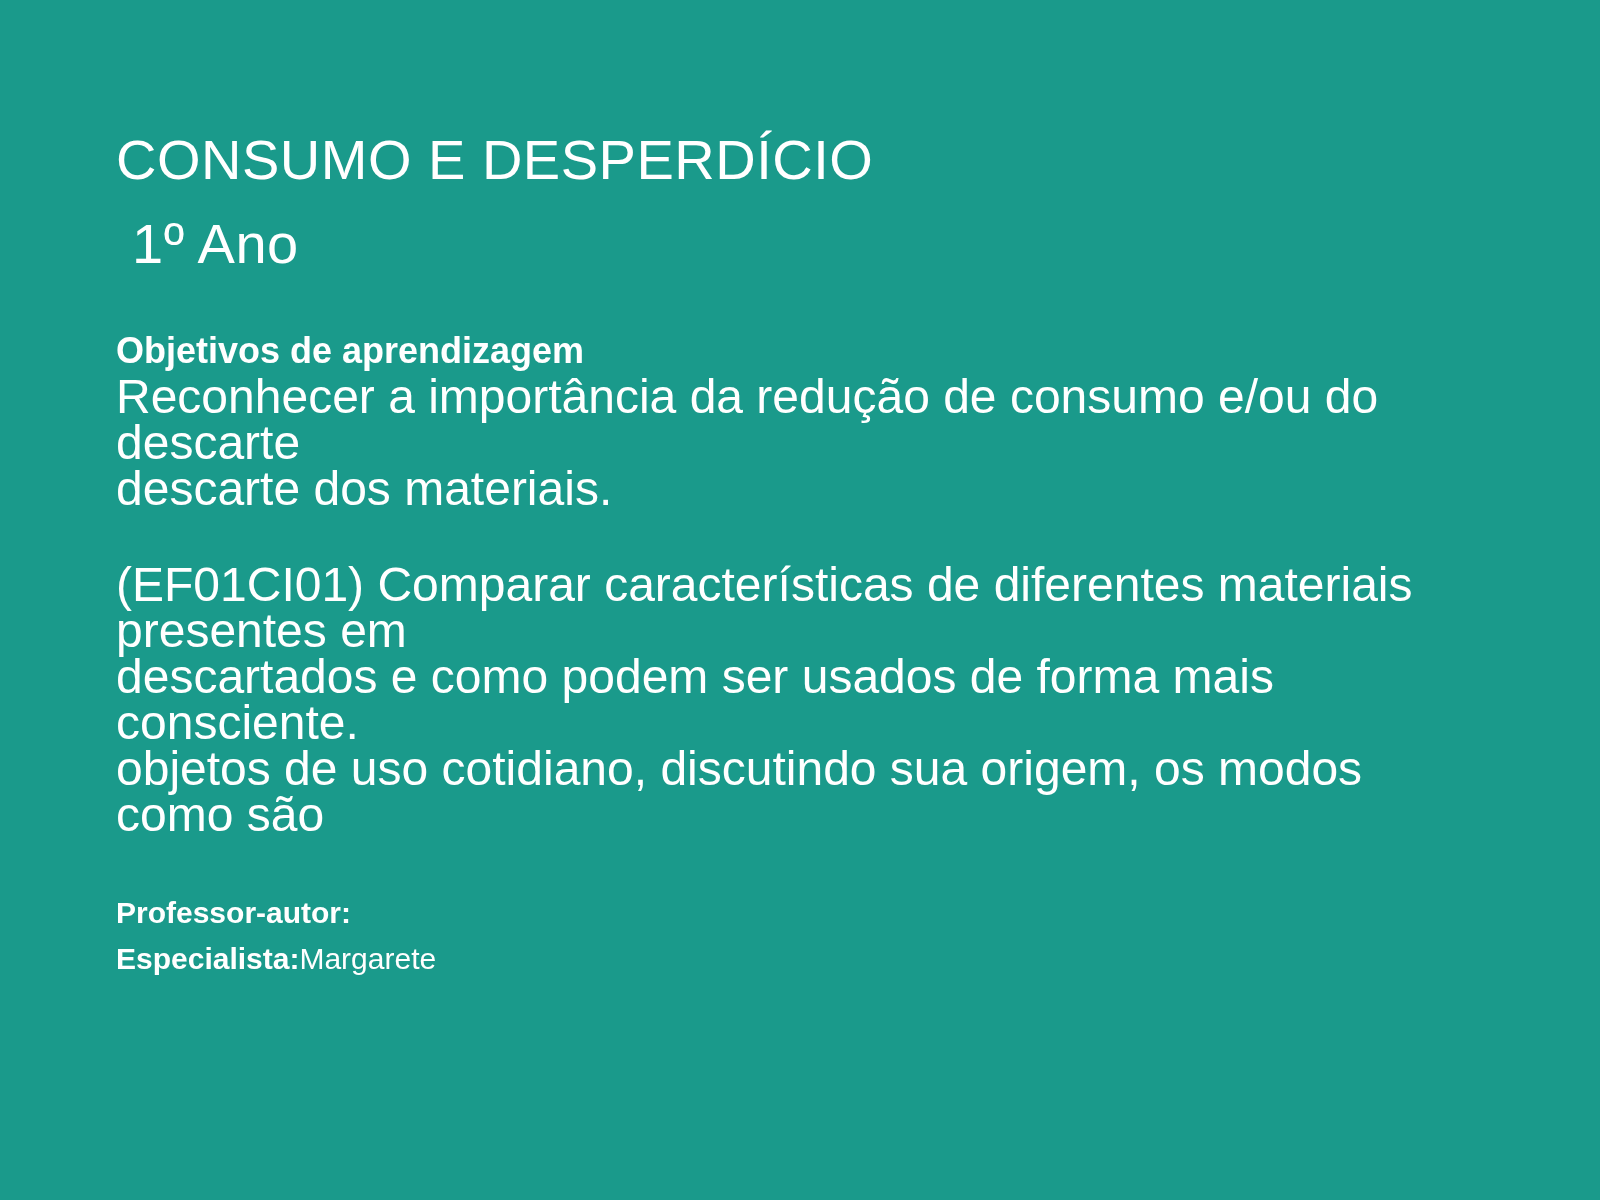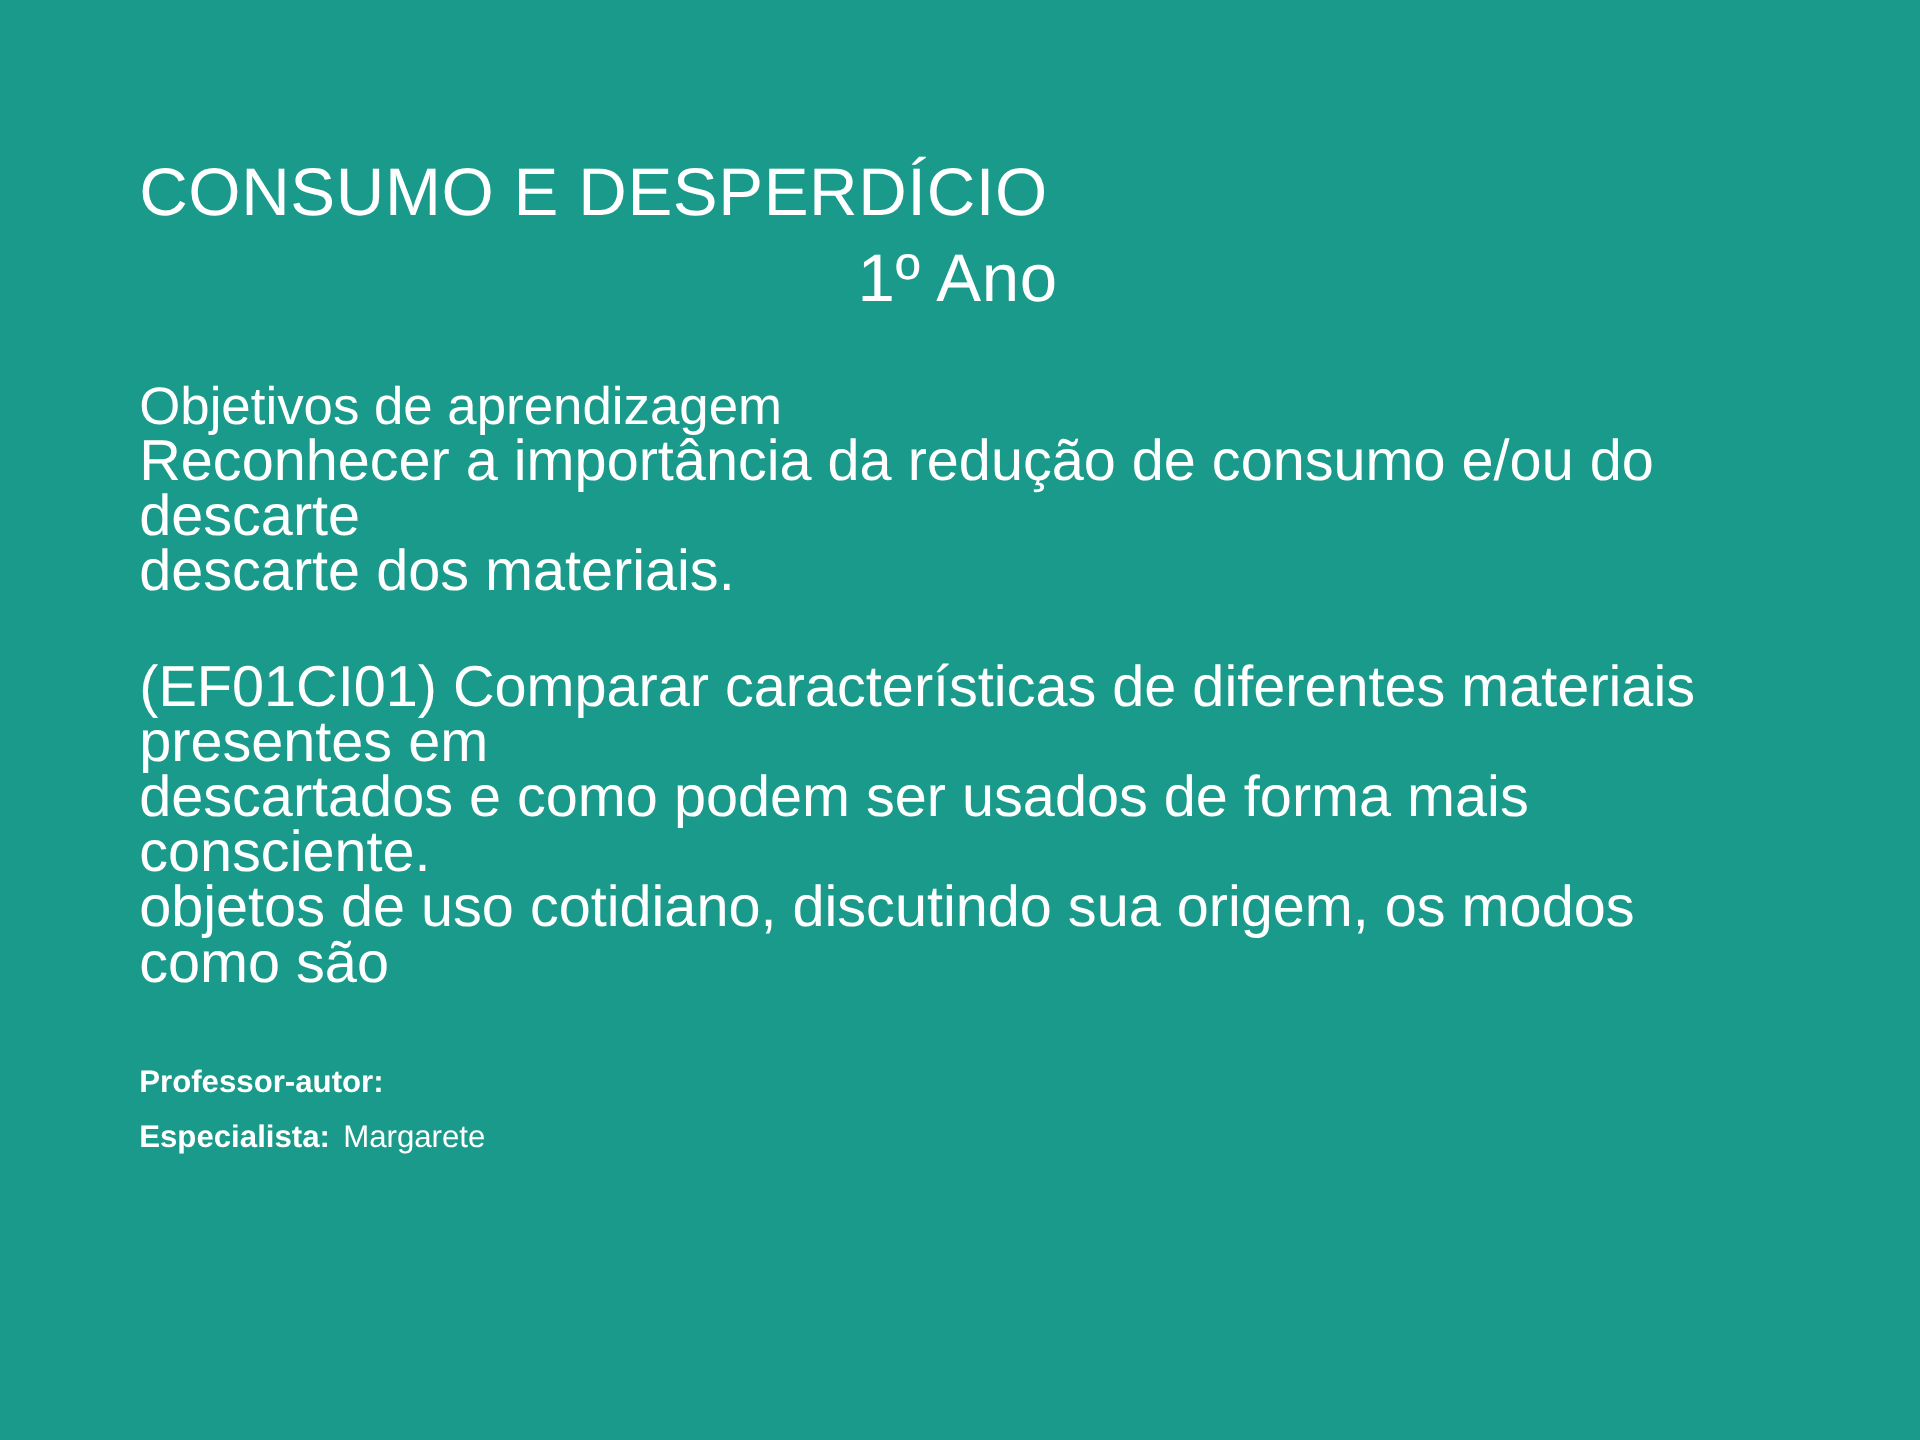--- a/index.html
+++ b/index.html
@@ -25,43 +25,41 @@
     font-weight: 300;
     line-height: 68px;
     letter-spacing: 0.5px;
     margin: 0;
   }
   .subtitle {
     font-size: 56px;
     font-weight: 300;
     line-height: 68px;
     letter-spacing: 0.5px;
-    margin: 4px;
-    text-align: center;
+    margin: 16px;
   }
   .section {
     margin-top: 50px;
   }
   .section-heading {
-    font-size: 44px;
-    font-weight: 400;
+    font-size: 36px;
+    font-weight: 700;
     line-height: 46px;
   }
   .body-line {
     font-size: 48px;
     font-weight: 400;
     line-height: 46px;
   }
   .credits {
     margin-top: 52px;
   }
   .credit-row {
     display: flex;
-    column-gap: 11px;
-    font-size: 26px;
+    font-size: 30px;
     line-height: 46px;
   }
   .credit-label {
     font-weight: 700;
   }
   .credit-value {
     font-weight: 400;
   }
 </style>
 </head>

